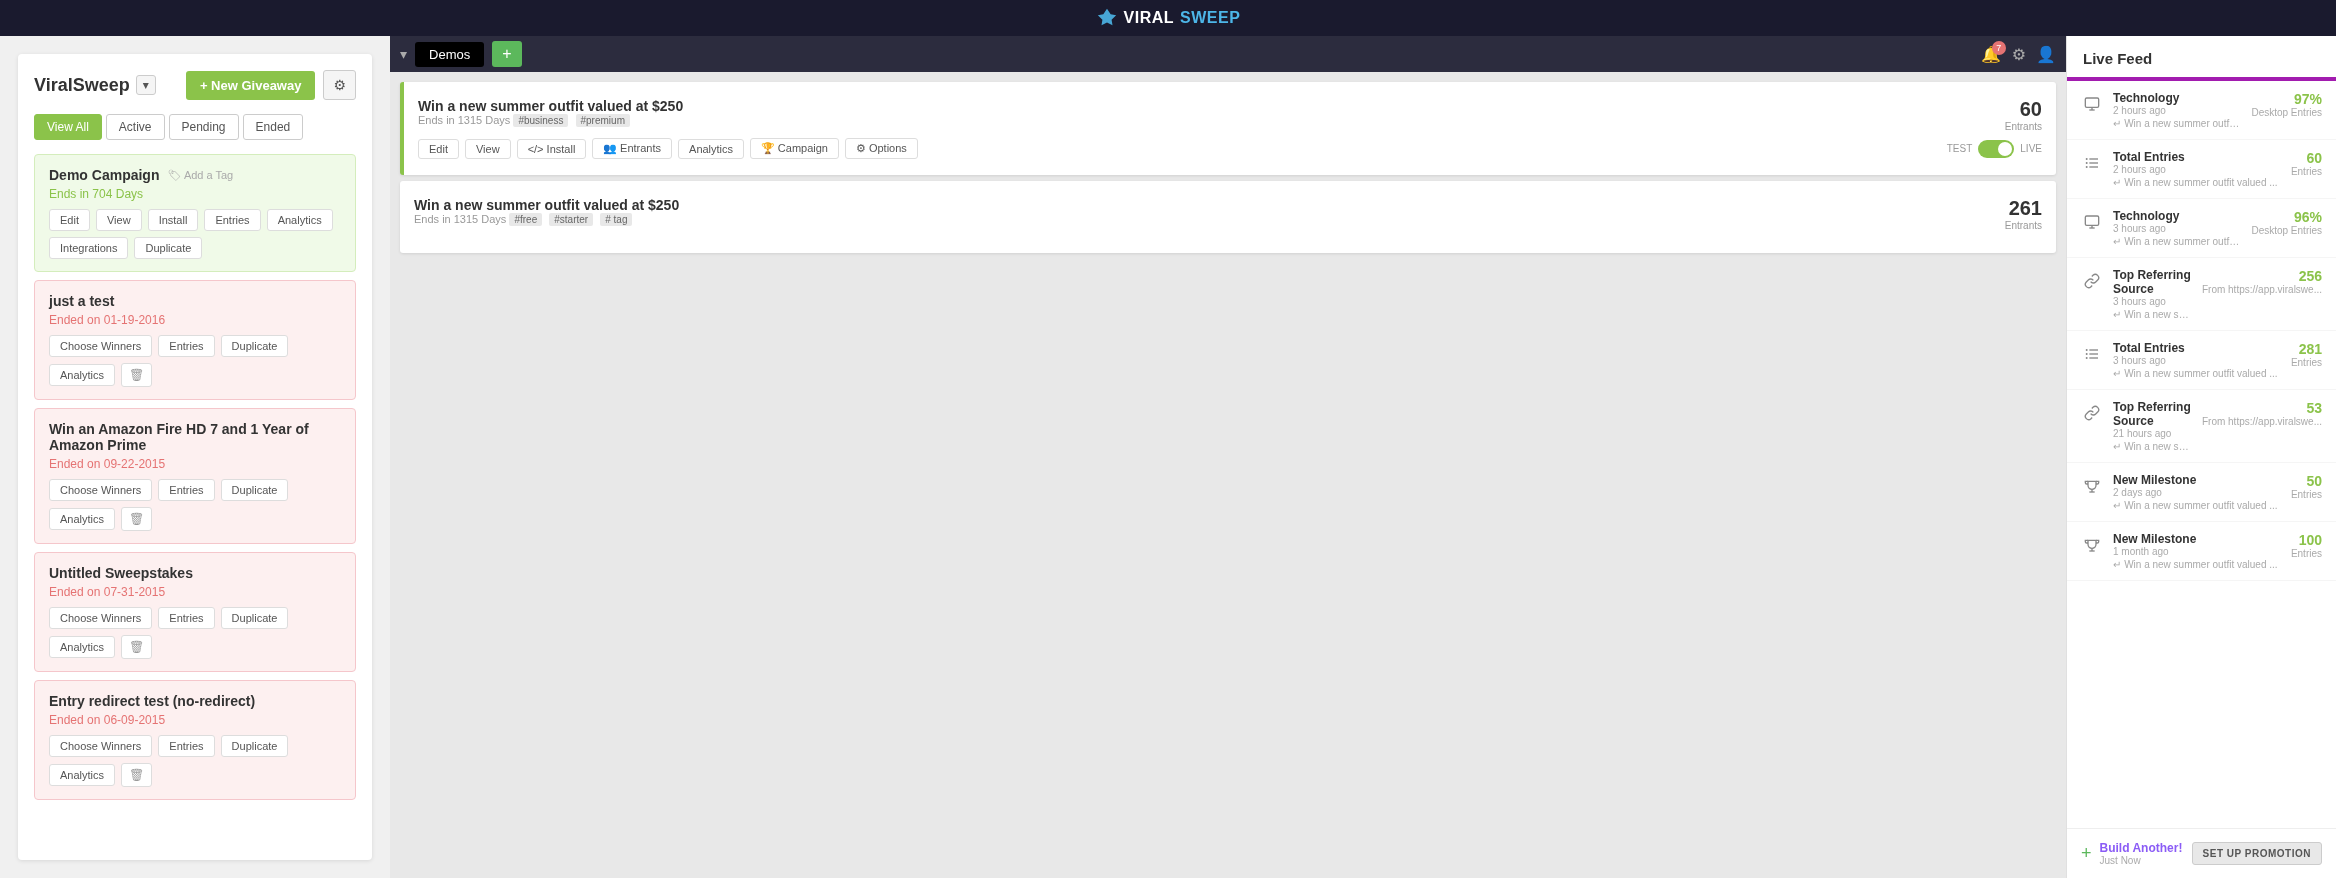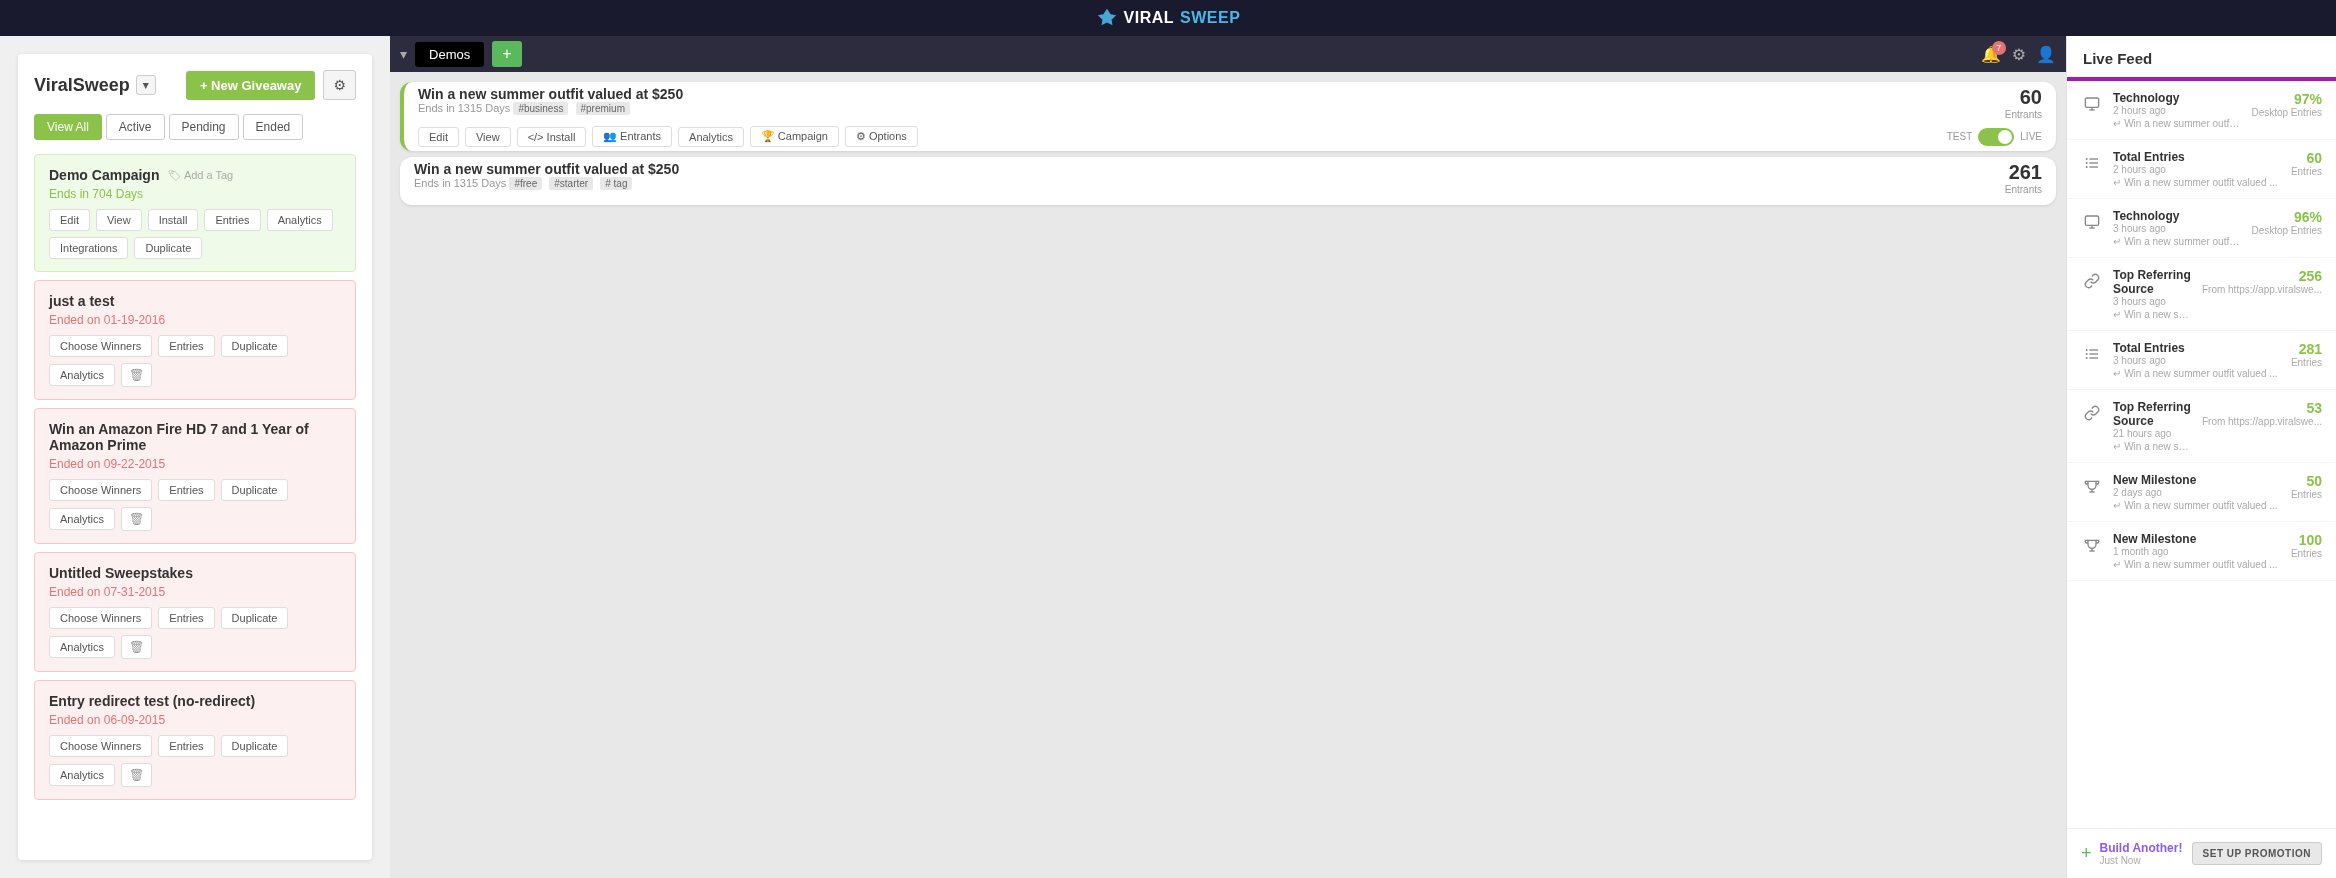--- a/index.html
+++ b/index.html
@@ -285,22 +285,22 @@
       display: flex;
       flex-direction: column;
       gap: 6px;
       overflow-y: auto;
       flex: 1;
     }
 
     
     .promo-card {
       background: white;
-      border-radius: 12px;
-      padding: 4px 14px;
+      border-radius: 3px;
+      padding: 16px 14px;
       box-shadow: 0 1px 3px rgba(0,0,0,0.1);
     }
 
     .promo-card.highlighted {
       border-left: 4px solid #8bc34a;
     }
 
     .promo-header {
       display: flex;
       justify-content: space-between;

